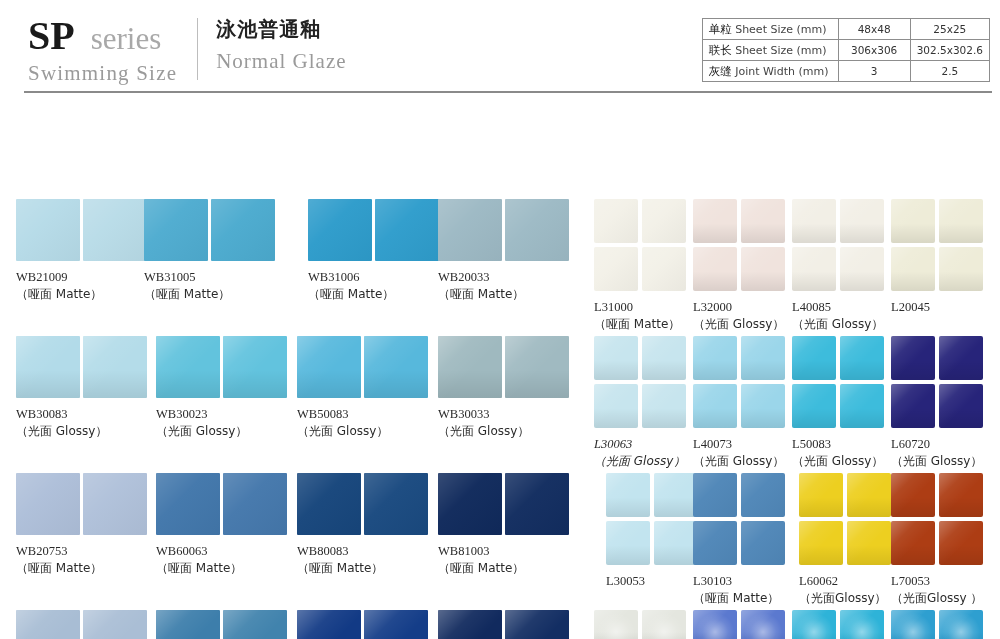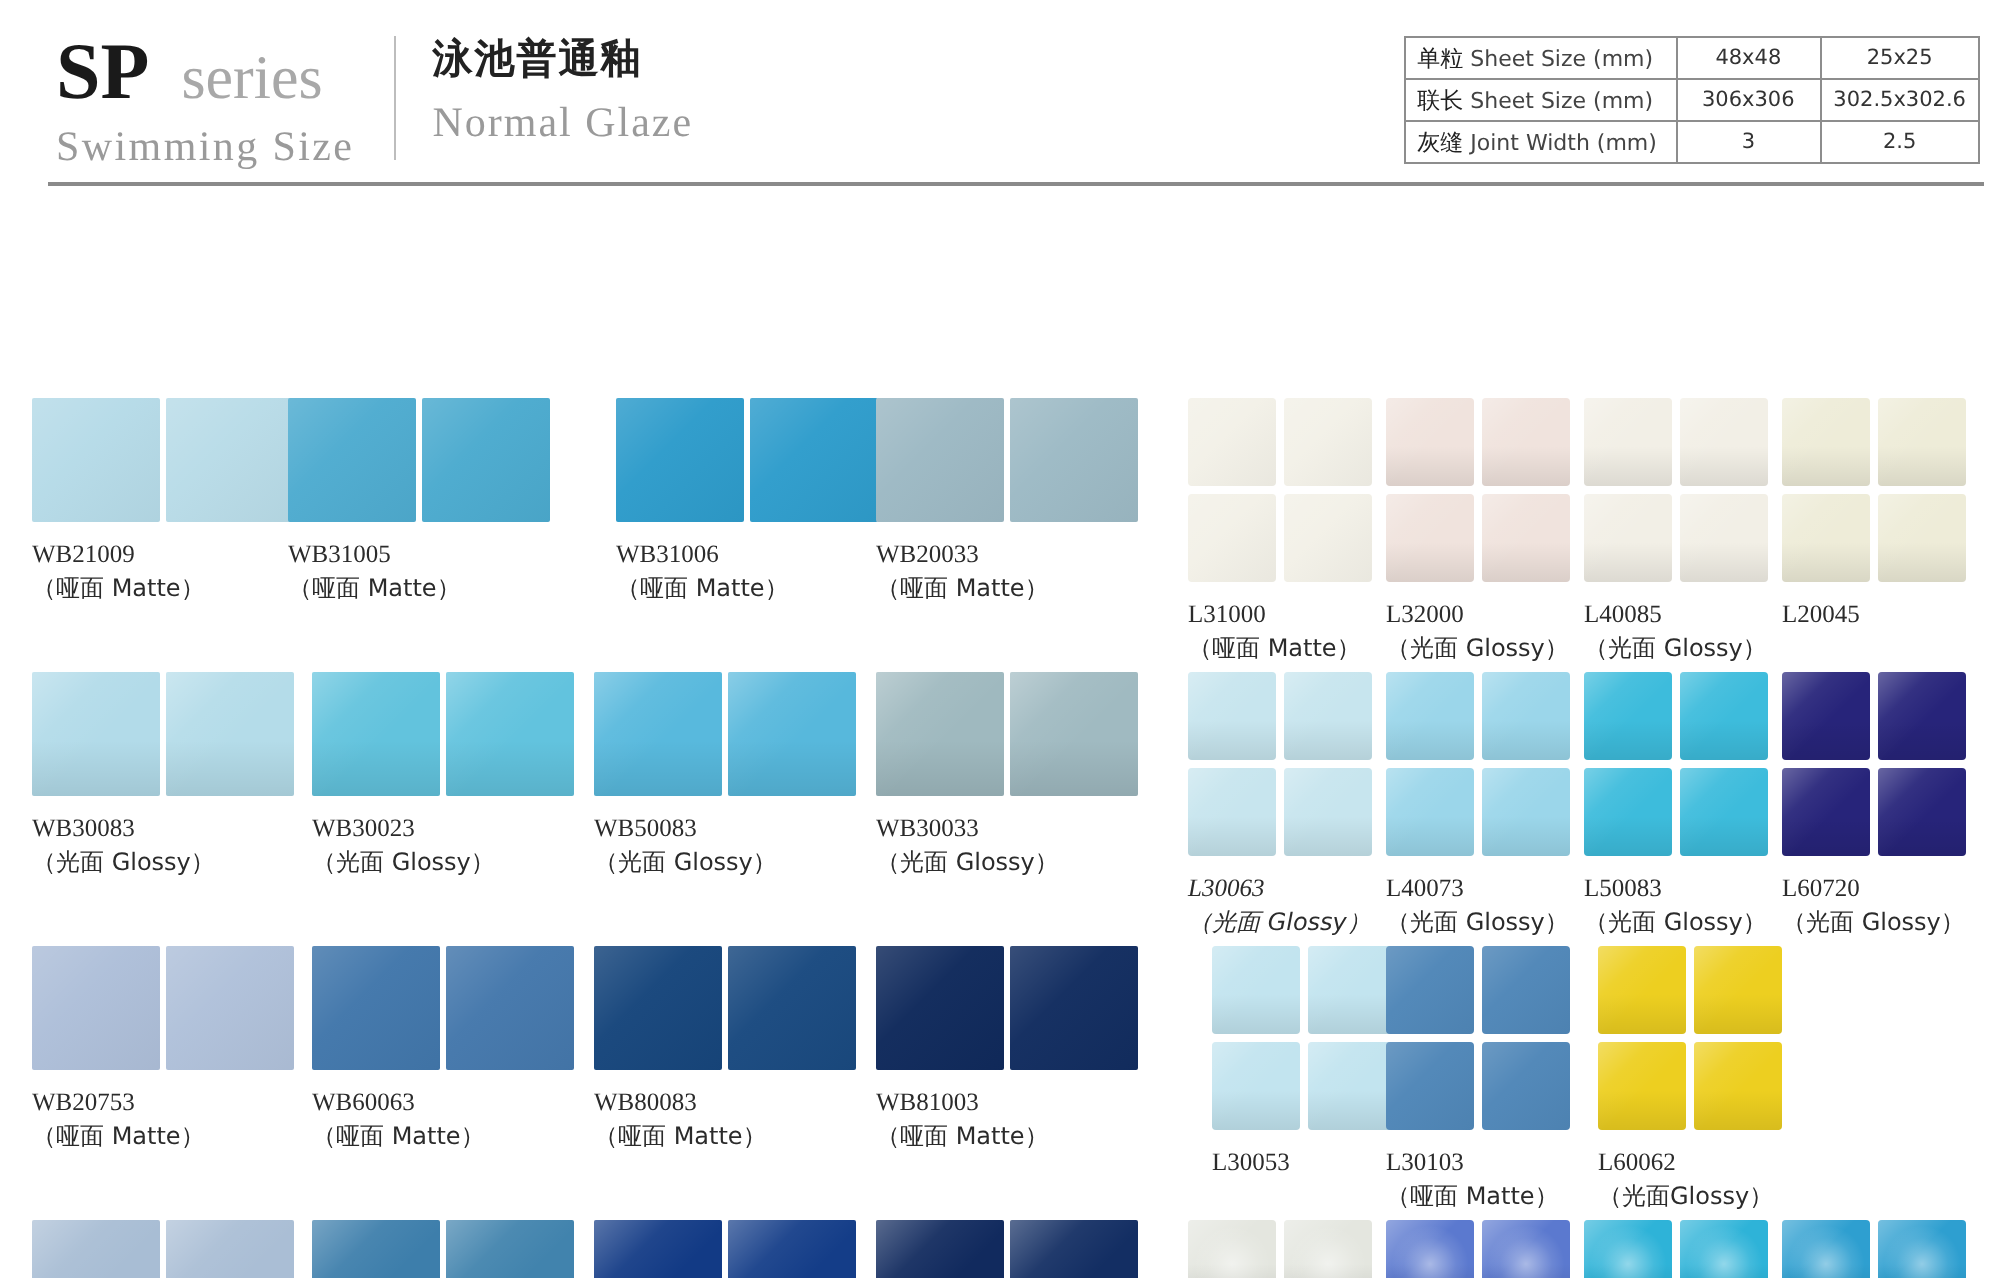--- a/index.html
+++ b/index.html
@@ -465,20 +465,32 @@
             <div class="chip-sm" style="background: rgb(237, 207, 32);"></div>
             <div class="chip-sm" style="background: rgb(237, 207, 32);"></div>
             <div class="chip-sm" style="background: rgb(237, 207, 32);"></div>
             <div class="chip-sm" style="background: rgb(237, 207, 32);"></div>
           </div>
           <div class="caption">
             <div class="cap-code">L60062</div>
             <div class="cap-sub">（光面Glossy）</div>
           </div>
         </div>
+        <div class="cell-sm" style="left: 297px;">
+          <div class="sm-grid">
+            <div class="chip-sm" style="background: rgb(173, 61, 20);"></div>
+            <div class="chip-sm" style="background: rgb(173, 61, 20);"></div>
+            <div class="chip-sm" style="background: rgb(173, 61, 20);"></div>
+            <div class="chip-sm" style="background: rgb(173, 61, 20);"></div>
+          </div>
+          <div class="caption">
+            <div class="cap-code">L70053</div>
+            <div class="cap-sub">（光面Glossy ）</div>
+          </div>
+        </div>
       </div>
       <div class="prow">
         <div class="cell-sm" style="left: 0px;">
           <div class="sm-grid">
             <div class="chip-sm irid" style="background: rgb(228, 230, 223);"></div>
             <div class="chip-sm irid" style="background: rgb(228, 230, 223);"></div>
           </div>
         </div>
         <div class="cell-sm" style="left: 99px;">
           <div class="sm-grid">

